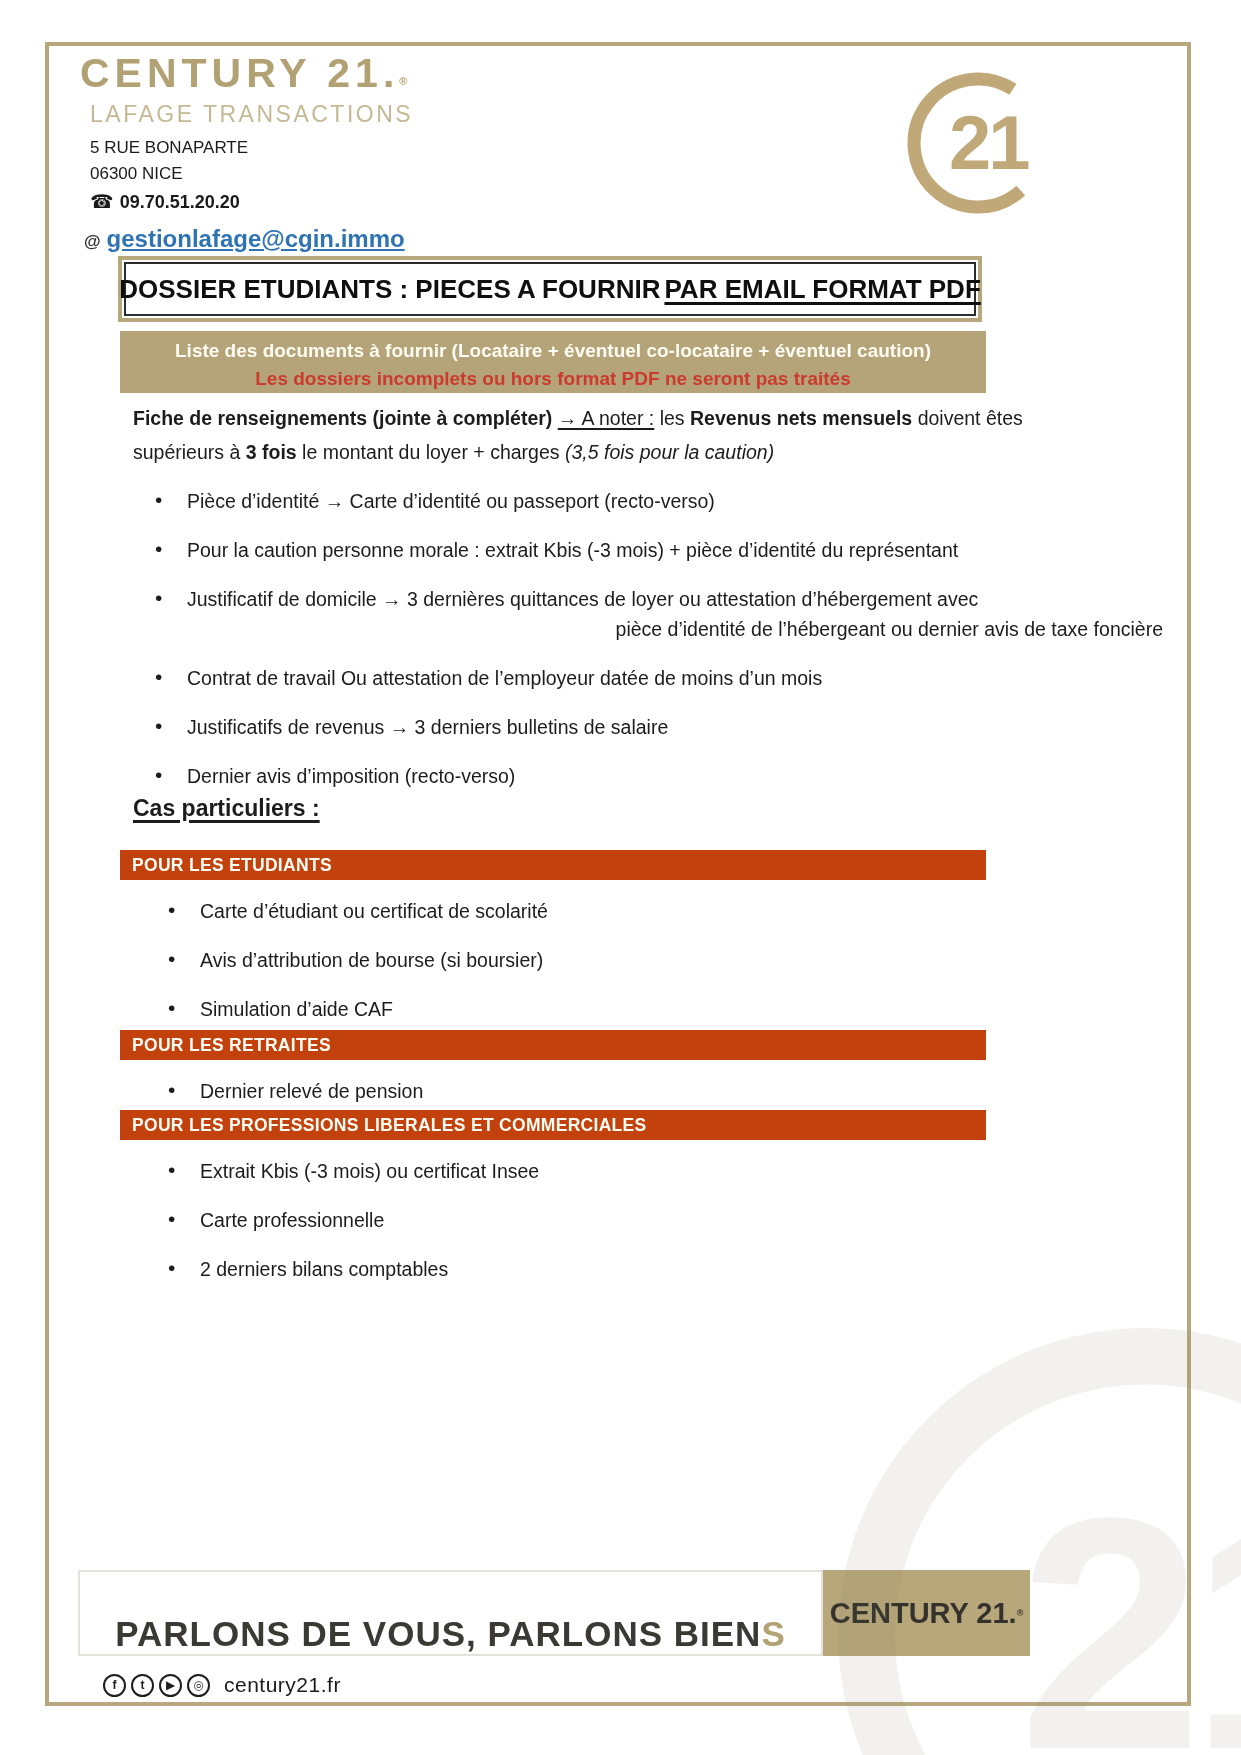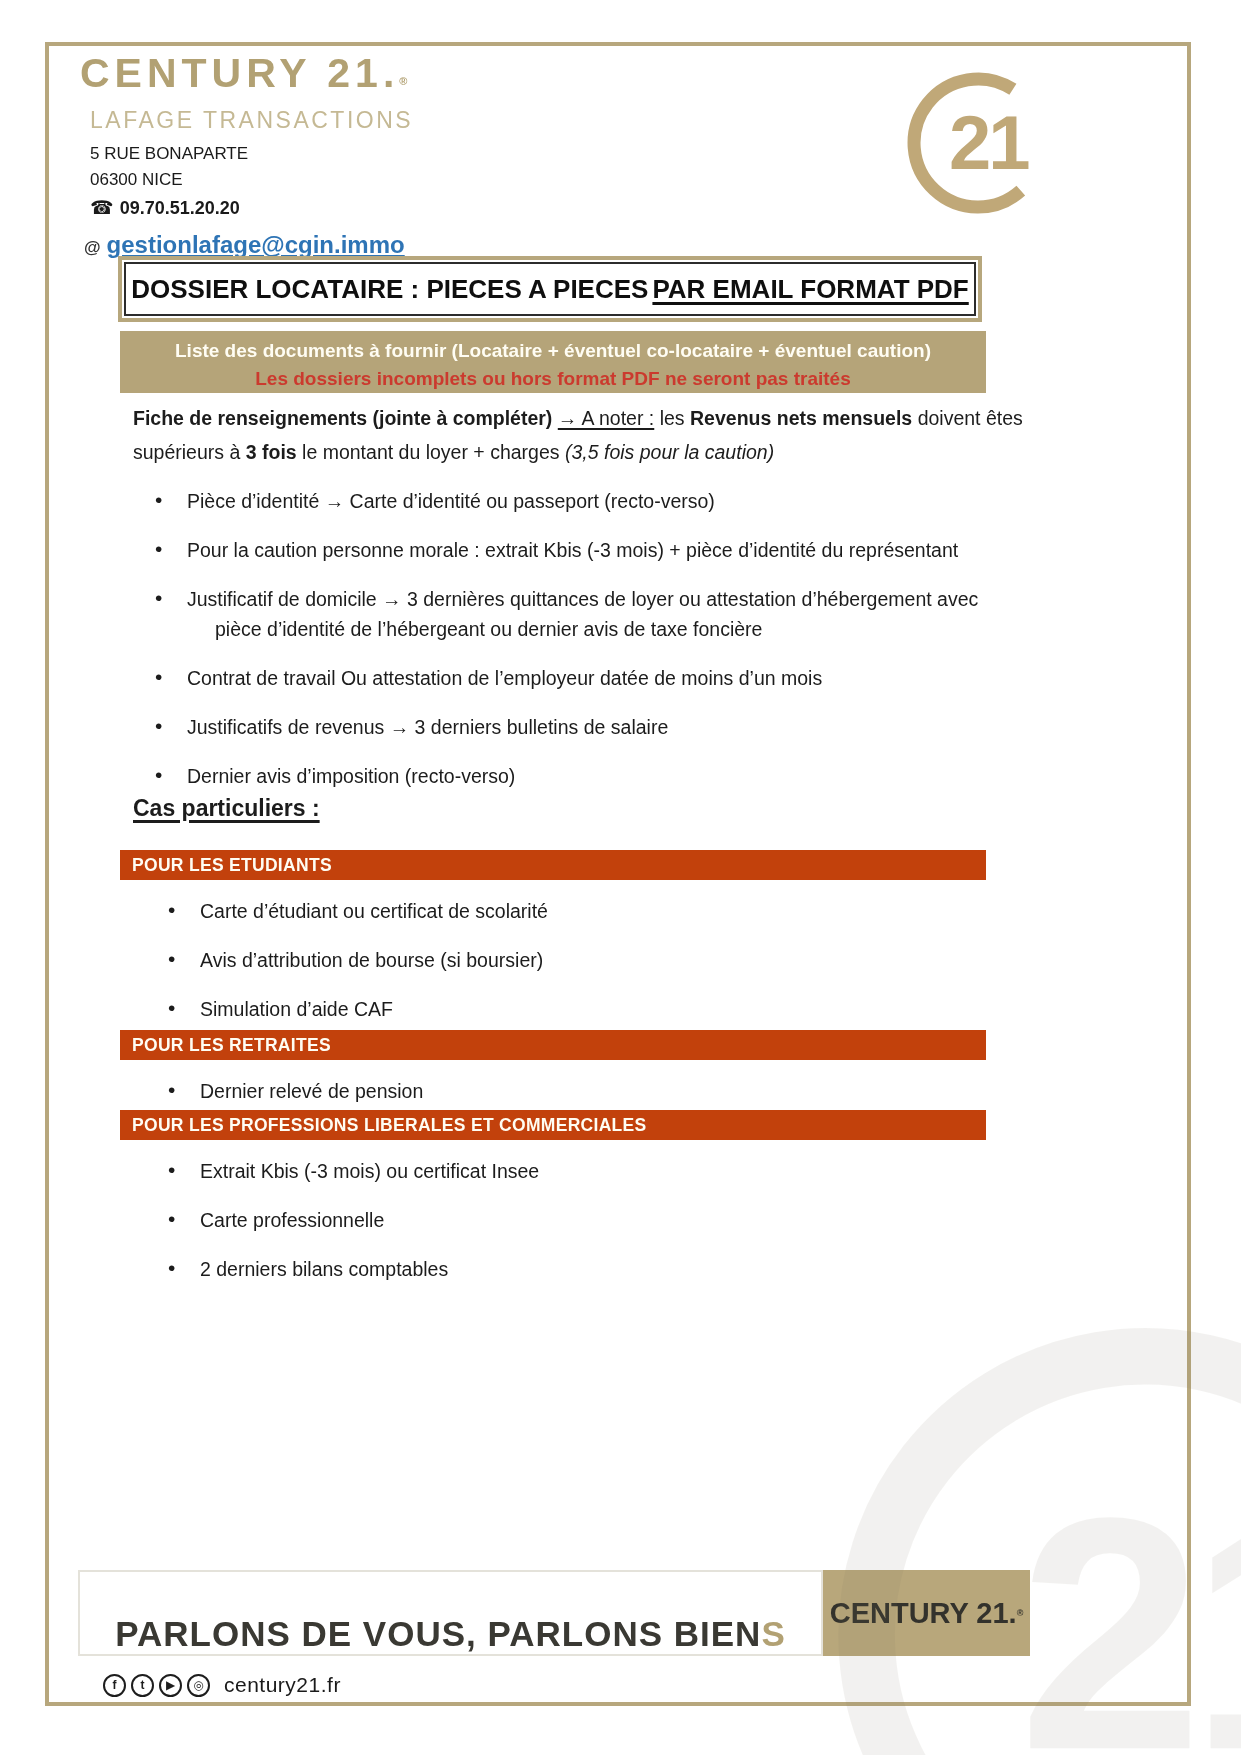--- a/index.html
+++ b/index.html
@@ -7,21 +7,21 @@
   body {
     position:relative; background:#ffffff; overflow:hidden;
     font-family:"Liberation Sans","DejaVu Sans",sans-serif; color:#1c1c1c;
   }
   .frame { position:absolute; left:45px; top:42px; width:1146px; height:1664px; border:4px solid #b7a77d; }
 
   
   .header { position:absolute; left:80px; top:50px; }
   .brand { font-size:41px; font-weight:bold; letter-spacing:5px; color:#b2a173; white-space:nowrap; }
   .brand .mark { font-size:11px; letter-spacing:0; vertical-align:2px; }
-  .agency { font-size:23px; color:#c5b994; letter-spacing:2.5px; margin:10px 0 7px 10px; }
+  .agency { font-size:23px; color:#c5b994; letter-spacing:2.5px; margin:4px 0 7px 10px; }
   .addr { font-size:17px; margin-left:10px; line-height:1.55; color:#1a1a1a; }
   .phone { font-size:18px; font-weight:bold; margin-left:10px; margin-top:2px; color:#1a1a1a; }
   .phone .ph-ic { font-size:19px; margin-right:6px; }
   .emailrow { margin-top:12px; margin-left:4px; font-size:17px; font-weight:bold; color:#333; }
   .email { font-size:24px; font-weight:bold; color:#2e74b5; text-decoration:underline; margin-left:6px; cursor:pointer; }
 
   .seal { position:absolute; left:893px; top:58px; }
 
   
   .titlebox { position:absolute; left:118px; top:256px; width:864px; border:4px solid #b7a77d; padding:2px; background:#fff; }
@@ -35,21 +35,21 @@
   .notice-l2 { color:#cb3a2e; font-weight:bold; font-size:19px; line-height:31px; }
 
   
   .intro { position:absolute; left:133px; top:401px; width:1010px; font-size:19.5px; line-height:34px; }
   .u { text-decoration:underline; text-decoration-thickness:2px; text-underline-offset:3px; }
 
   
   ul.doclist { list-style:none; }
   ul.doclist li { position:relative; padding-left:34px; font-size:19.5px; line-height:30px; margin-bottom:19px; }
   ul.doclist li::before { content:"\2022"; position:absolute; left:2px; top:-1px; font-size:21px; }
-  .l2 { display:block; padding-left:28px; }
+  .l2 { display:block; padding-left:28px;text-align:right; }
   .mainlist { position:absolute; left:153px; top:486px; width:1010px; }
 
   .cas { position:absolute; left:133px; top:795px; font-size:23px; font-weight:bold;
     text-decoration:underline; text-decoration-thickness:2.5px; text-underline-offset:4px; }
 
   
   .section { position:absolute; left:120px; width:866px; }
   .sec-banner { background:#c2410c; height:30px; line-height:30px; color:#fffdf3; font-weight:bold; font-size:17.5px;
     padding-left:12px; letter-spacing:0.3px; }
   .section ul.doclist { margin:16px 0 0 46px; width:940px; }
@@ -87,21 +87,21 @@
 
 <div class="seal">
   <svg width="170" height="170" viewBox="0 0 170 170">
     <path d="M119.9 31.3 A64 64 0 1 0 127.8 132.6" fill="none" stroke="#c0a878" stroke-width="13"></path>
     <text x="56" y="111" font-size="76" font-weight="bold" fill="#c0a878" letter-spacing="-3" font-family="Liberation Sans, DejaVu Sans, sans-serif">21</text>
   </svg>
 </div>
 
 <div class="titlebox">
   <div class="titlebox-inner">
-    <span>DOSSIER LOCATAIRE : PIECES A PIECES</span>
+    <span>DOSSIER ETUDIANTS : PIECES A FOURNIR</span>
     <span class="title-underline">PAR EMAIL FORMAT PDF</span>
   </div>
 </div>
 
 <div class="notice">
   <div class="notice-l1">Liste des documents à fournir (Locataire + éventuel co-locataire + éventuel caution)</div>
   <div class="notice-l2">Les dossiers incomplets ou hors format PDF ne seront pas traités</div>
 </div>
 
 <div class="intro">

